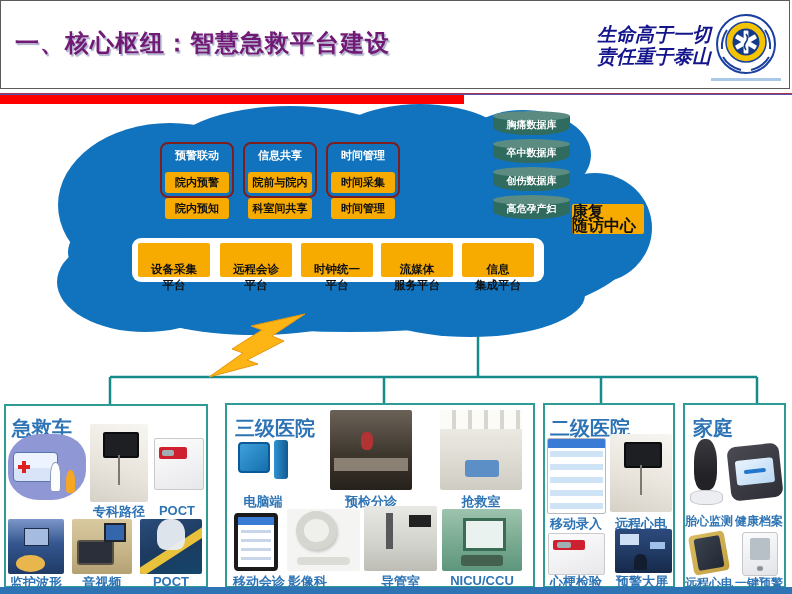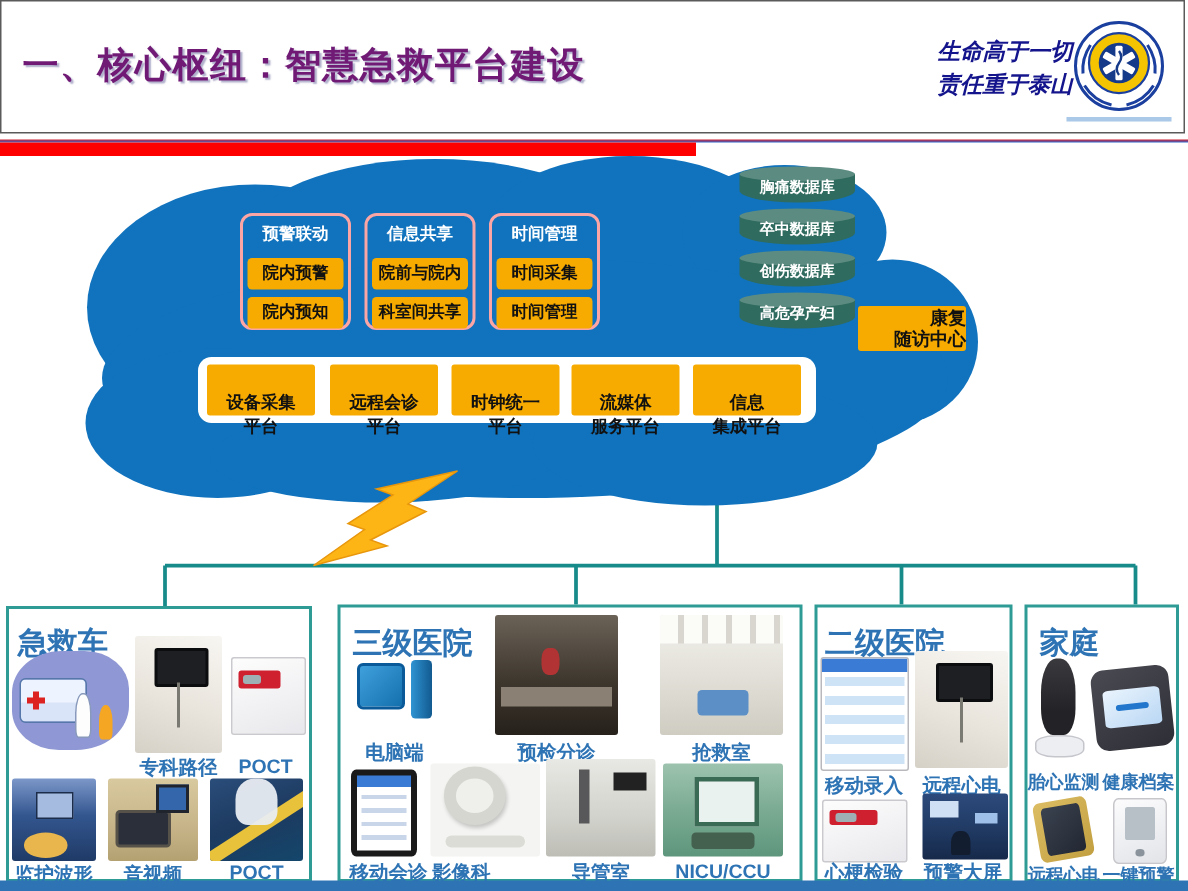--- a/index.html
+++ b/index.html
@@ -3,36 +3,36 @@
 <meta charset="utf-8">
 <style>
   html,body{margin:0;padding:0;background:#fff;}
   .slide{position:relative;width:792px;height:594px;background:#fff;overflow:hidden;
          font-family:"Liberation Sans","DejaVu Sans",sans-serif;}
   
   .hdr{position:absolute;left:0;top:0;width:790px;height:89px;background:#fff;border:1px solid #5a5a5a;box-sizing:border-box;}
   .title{position:absolute;left:14px;top:26px;font-size:24px;font-weight:bold;color:#701a75;
          text-shadow:1.5px 1.5px 1px rgba(110,110,160,.55);letter-spacing:1px;}
   .motto{position:absolute;left:596px;top:22px;width:118px;color:#14148C;font-family:"DejaVu Serif","Liberation Serif",serif;
-         font-weight:bold;font-style:italic;font-size:15px;line-height:22px;text-align:right;}
+         font-weight:bold;font-style:italic;font-size:19px;line-height:22px;text-align:left;}
   .logo{position:absolute;left:714px;top:12px;width:62px;height:62px;}
   .logo-underline{position:absolute;left:710px;top:77px;width:70px;height:3px;background:#aac8e8;}
   .redline{position:absolute;left:0;top:93px;width:792px;height:2px;background:linear-gradient(180deg,#c23,#36c);}
   .redbar{position:absolute;left:0;top:95px;width:464px;height:9px;background:#FE0000;}
   
   .backdrop{position:absolute;left:0;top:0;}
-  .group{position:absolute;width:74px;height:78px;border:2px solid #fca5a5;border-radius:8px;box-sizing:border-box;}
+  .group{position:absolute;width:74px;height:56px;border:2px solid #7f1d1d;border-radius:8px;box-sizing:border-box;}
   .gtitle{position:absolute;left:0;top:4px;width:100%;text-align:center;color:#fff;font-size:11px;font-weight:bold;}
   .chip{position:absolute;left:3px;width:64px;height:21px;background:#F7AB00;border-radius:3px;
         color:#111;font-size:11px;font-weight:bold;text-align:center;line-height:21px;white-space:nowrap;}
   .cyl{position:absolute;width:77px;height:19px;background:#2F6B5E;border-radius:0 0 38px 38px/0 0 8px 8px;}
   .cyl::before{content:"";position:absolute;left:0;top:-5px;width:77px;height:10px;border-radius:50%;background:#5C8B81;}
   .cyl span{position:absolute;left:0;top:2px;width:100%;text-align:center;color:#fff;font-size:10px;font-weight:bold;}
   .recov{position:absolute;left:572px;top:204px;width:72px;height:30px;background:#F7AB00;border-radius:2px;
-         color:#111;font-size:12px;font-weight:bold;text-align:right;line-height:14px;padding-top:1px;box-sizing:border-box;}
+         color:#111;font-size:16px;font-weight:bold;text-align:left;line-height:14px;padding-top:1px;box-sizing:border-box;}
   .platbar{position:absolute;left:132px;top:238px;width:412px;height:44px;background:#fff;border-radius:9px;}
   .pchip{position:absolute;top:243px;width:72px;height:34px;background:#F7AB00;border-radius:2px;
          color:#111;font-size:11.5px;font-weight:bold;text-align:center;line-height:16px;padding-top:18px;box-sizing:border-box;}
   .banner{position:absolute;left:170px;top:280px;width:320px;text-align:center;color:#fff;font-size:23px;font-weight:bold;letter-spacing:1px;}
   
   .panel{position:absolute;background:#fff;border:2px solid #2F9B95;box-sizing:border-box;}
   .ptitle{position:absolute;color:#2E74B5;font-weight:bold;font-size:20px;}
   .cap{position:absolute;text-align:center;color:#2E74B5;font-weight:bold;font-size:13px;white-space:nowrap;}
   .cap.s{font-size:12px;}
   .img{position:absolute;border-radius:2px;overflow:hidden;}

